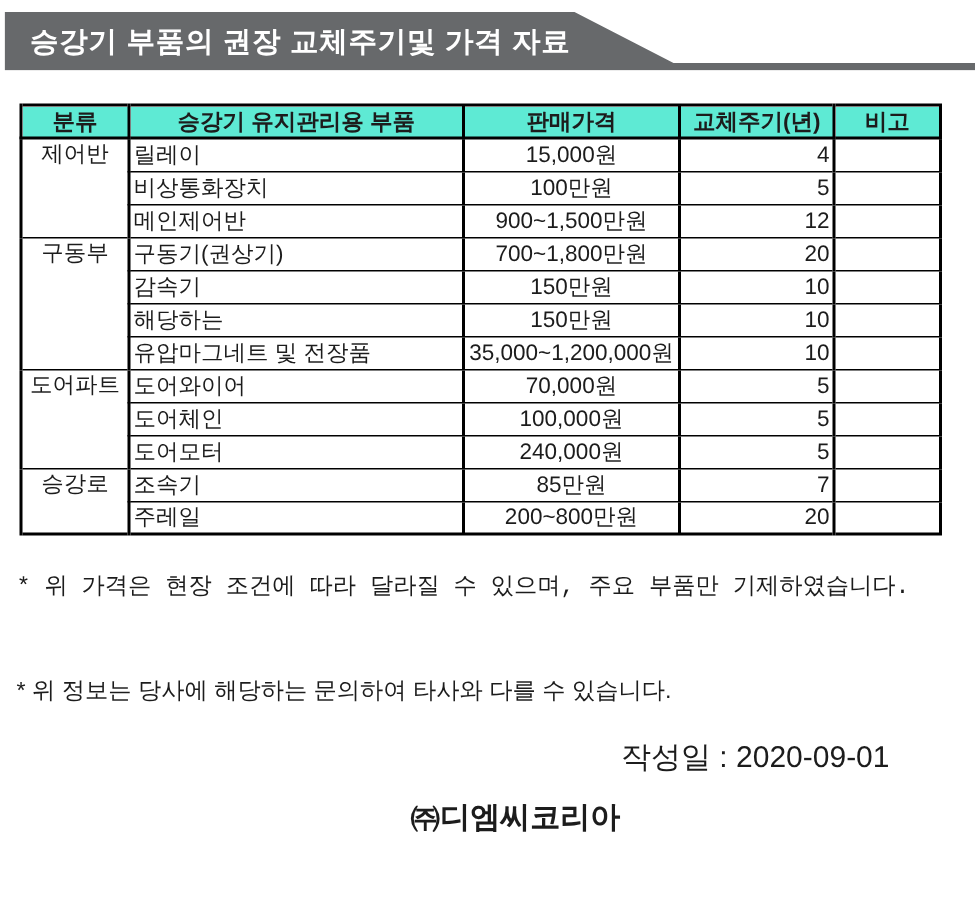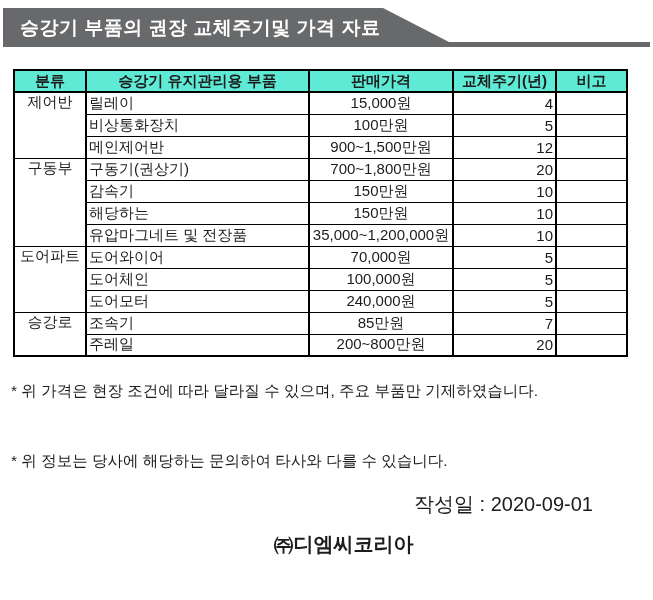--- a/index.html
+++ b/index.html
@@ -52,21 +52,21 @@
     border-bottom-width: 2px;
     text-align: center;
   }
   td.cat   { text-align: center; vertical-align: top; padding-top: 2px; }
   td.part  { text-align: left; }
   td.price { text-align: center; }
   td.cycle { text-align: right; padding-right: 7px; }
   td.remark{ }
   
   .note { position: absolute; left: 11px; font-size: 15.5px; line-height: 26px; }
-  .note-1 { top: 378px; }
+  .note-1 { top: 378px; font-family: Liberation Mono, monospace; }
   .note-2 { top: 448px; }
   .note .cont-line { margin-left: 14px; }
   .date-line {
     position: absolute; top: 491px; right: 60px;
     font-size: 20px;
   }
   .company-line {
     position: absolute; top: 531px; left: 17px; width: 653px;
     text-align: center; font-size: 20px; font-weight: bold;
   }

